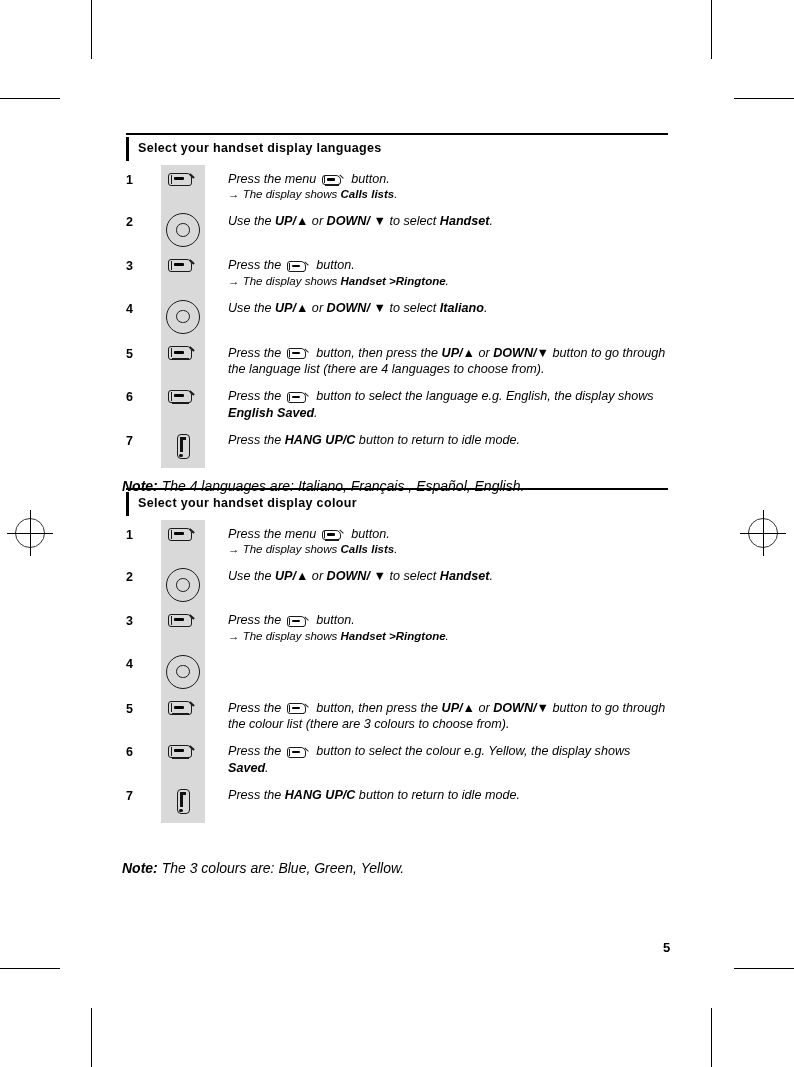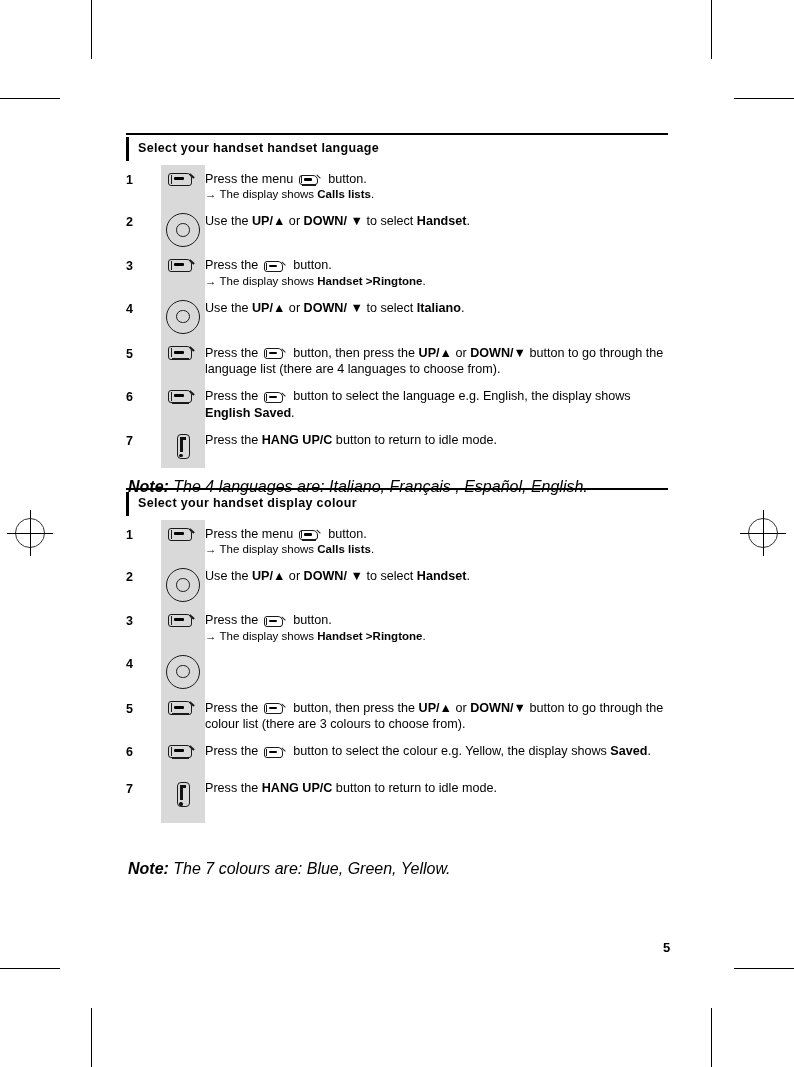--- a/index.html
+++ b/index.html
@@ -99,34 +99,36 @@
     flex: 0 0 44px;
     display: flex;
     align-items: flex-start;
     justify-content: center;
     padding-top: 2px;
     position: relative;
     z-index: 2;
   }
   .step .body {
     flex: 1 1 auto;
+    padding-left: 23px;
     padding-top: 2px;
     font-size: 12.6px;
     line-height: 1.30;
+    font-style: italic;
   }
   .step .body .ln { white-space: normal; }
   .step .body .sub {
     font-size: 11.5px;
   }
   b { font-weight: bold; }
 
   .note {
     position: absolute;
-    left: 128px;
-    font-size: 16px;
+    left: 122px;
+    font-size: 14px;
     font-style: italic;
   }
   .note .lbl { font-weight: bold; font-style: italic; }
 
   .pagenum {
     position: absolute;
     font-size: 13px;
     font-weight: bold;
   }
 
@@ -212,21 +214,21 @@
   </div>
   <div class="regmark" style="left:740px; top:510px;">
     <div class="rc"></div>
       <div class="rh"></div>
       <div class="rv"></div>
   </div>
 
   <div class="section" style="top:133px;">
     <div class="sec-head">
       <div class="vbar"></div>
-      <div class="title">Select your handset handset language</div>
+      <div class="title">Select your handset display languages</div>
     </div>
     <div class="steps">
       <div class="greycol" style="top: 4px; height: 303px;"></div>
       <div class="rows">
           <div class="step" style="margin-top: 6px;">
             <div class="num">1</div>
             <div class="iconcell">
               <span class="ic ic-menu" style="width: 30px; height: 17px;">
                 <span class="outer" style="width: 24px; height: 13.26px; left: 0px; top: 1.7px;"></span>
                 <span class="ledge" style="width: 1.4px; height: 8.84px; left: 2.7px; top: 3.74px;"></span>
@@ -449,18 +451,18 @@
               </span>
             </div>
             <div class="body">
               <div class="ln">Press the <b>HANG UP/C</b> button to return to idle mode.</div>
             </div>
           </div>
         </div>
     </div>
   </div>
   <div class="note" style="top:860px;">
-    <span class="lbl">Note:</span><span> The 7 colours are: Blue, Green, Yellow.</span>
+    <span class="lbl">Note:</span><span> The 3 colours are: Blue, Green, Yellow.</span>
   </div>
 
   <div class="pagenum" style="left:663px; top:940px;">5</div>
 
 </div>
 
 </body></html>

